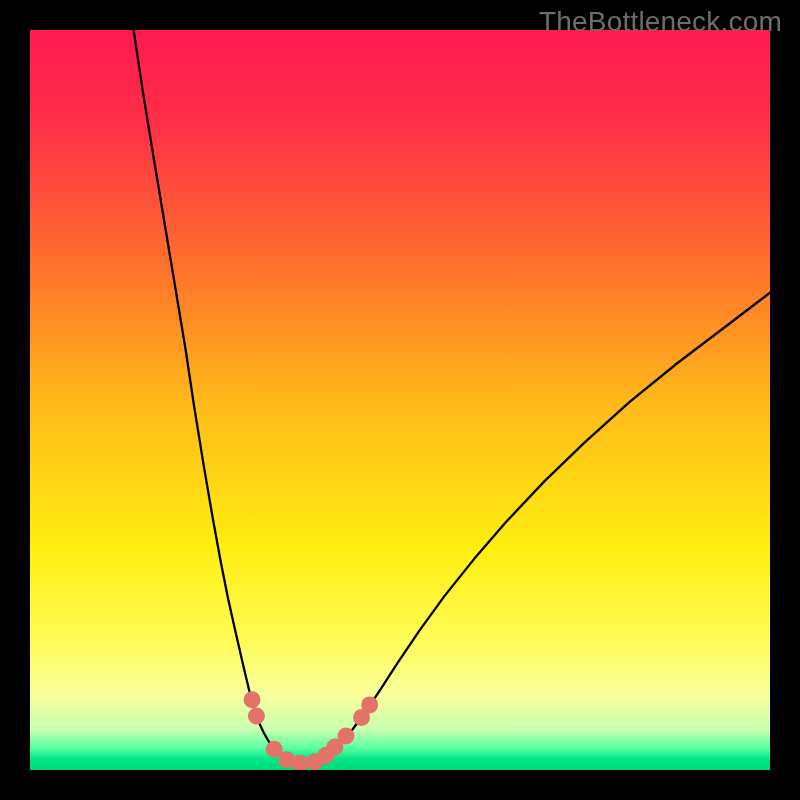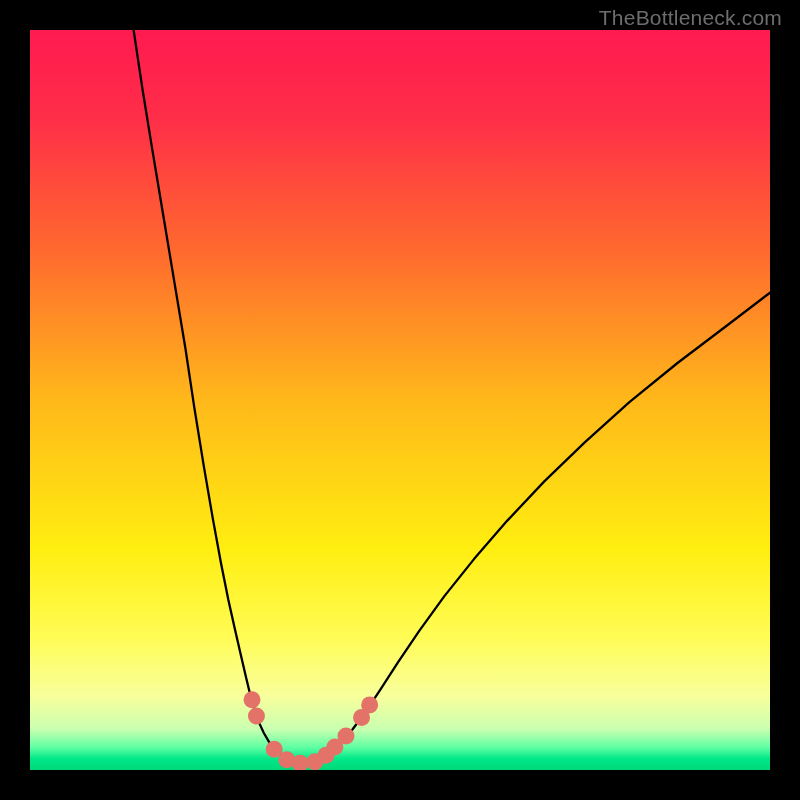--- a/index.html
+++ b/index.html
@@ -24,21 +24,21 @@
     left: 30px;
     top: 30px;
     width: 740px;
     height: 740px;
   }
   #watermark {
     position: absolute;
     top: 6px;
     right: 18px;
     color: #6d6d6d;
-    font-size: 21px;
+    font-size: 28px;
     font-weight: 500;
     letter-spacing: 0.2px;
     user-select: none;
   }
 </style>
 </head>
 <body>
 
 <div id="frame">
   <svg id="plot" viewBox="0 0 740 740" preserveAspectRatio="none">

